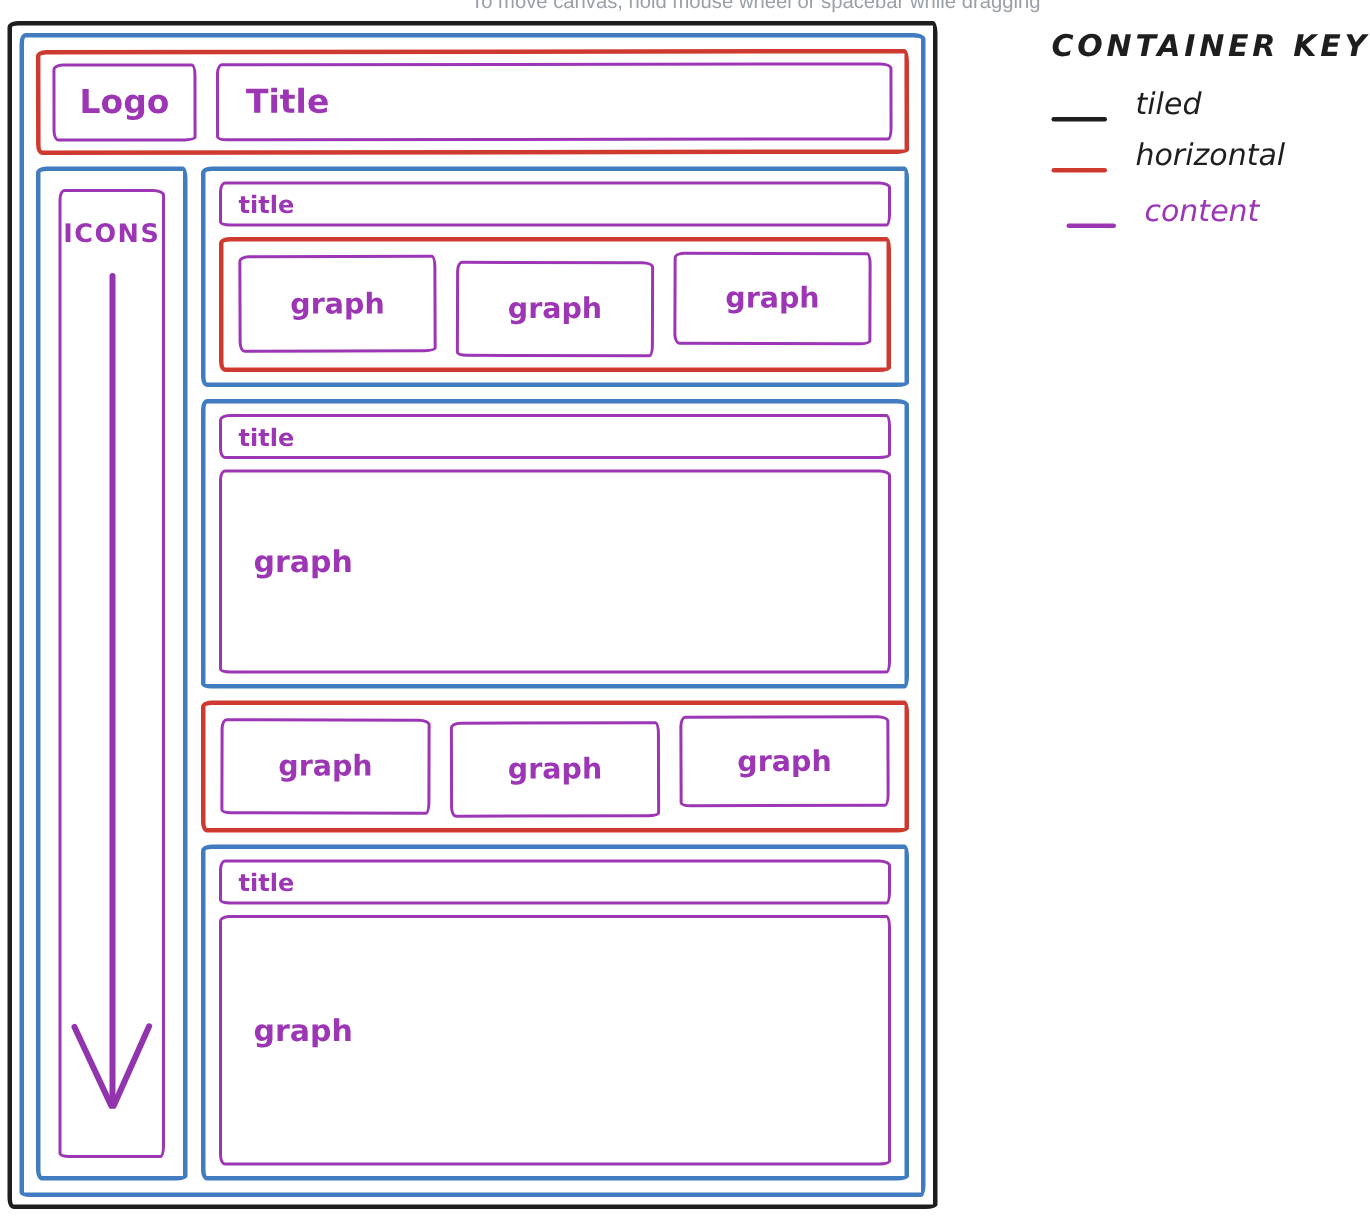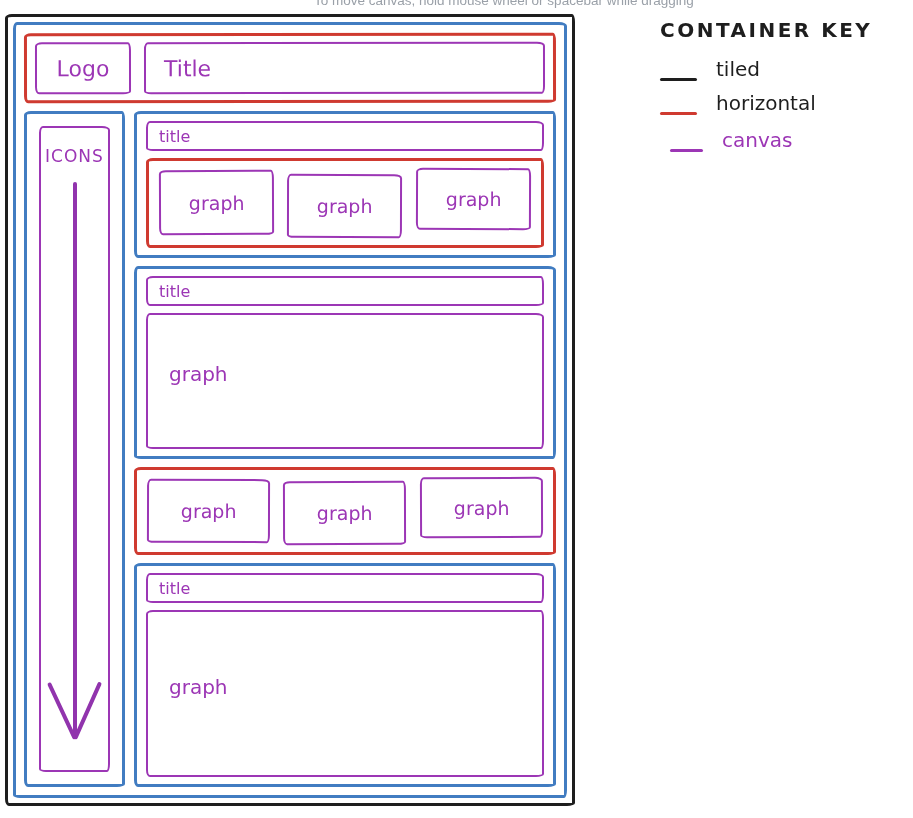--- a/index.html
+++ b/index.html
@@ -28,22 +28,23 @@
   .b-black  { border: 3.5px solid #1e1e1e; }
   .b-blue   { border: 3px solid #417cc1; }
   .b-red    { border: 3px solid #cf3a30; }
   .b-purple { border: 2.5px solid #9c36b5; }
 
   .purple-text { color: #9c36b5; }
 
   
   .frame-black {
     position: absolute; left: 5px; top: 14px;
-    width: 570px; height: 792px;
+    width: 620px; height: 792px;
     padding: 5px;
+    font-weight: bold;
   }
   .frame-blue {
     width: 100%; height: 100%;
     padding: 8px;
     display: flex; flex-direction: column; gap: 8px;
   }
 
   
   .header-red {
     height: 70px; flex: 0 0 70px;
@@ -121,21 +122,21 @@
   .sec-c .graph-sm:nth-child(3) { margin: 0 0 7px;    transform: rotate(-0.2deg); }
 
   .graph-lg {
     flex: 1;
     display: flex; align-items: center;
     padding-left: 21px; padding-bottom: 14px;
     font-size: 20px;
   }
 
   
-  .legend { position: absolute; left: 660px; top: 18px; width: 208px; }
+  .legend { position: absolute; left: 701px; top: 18px; width: 208px; font-style: italic; }
   .legend-title {
     font-size: 20px; font-weight: 700; letter-spacing: 2.5px;
     margin-bottom: 15px; white-space: nowrap;
   }
   .legend-item {
     display: flex; align-items: flex-end; gap: 19px;
     margin-bottom: 10px; height: 24px;
   }
   .legend-item.indent { margin-left: 10px; margin-top: 13px; }
   .swatch { width: 37px; height: 3.5px; border-radius: 3px; flex: 0 0 37px; }
@@ -240,17 +241,17 @@
     </div>
 
     <div class="legend-item">
       <span class="swatch sw-horizontal"></span>
       <span class="legend-label">horizontal</span>
     </div>
 
 
     <div class="legend-item indent">
       <span class="swatch sw-content"></span>
-      <span class="legend-label purple-text">canvas</span>
+      <span class="legend-label purple-text">content</span>
     </div>
   </div>
 
 </div>
 
 </body></html>

